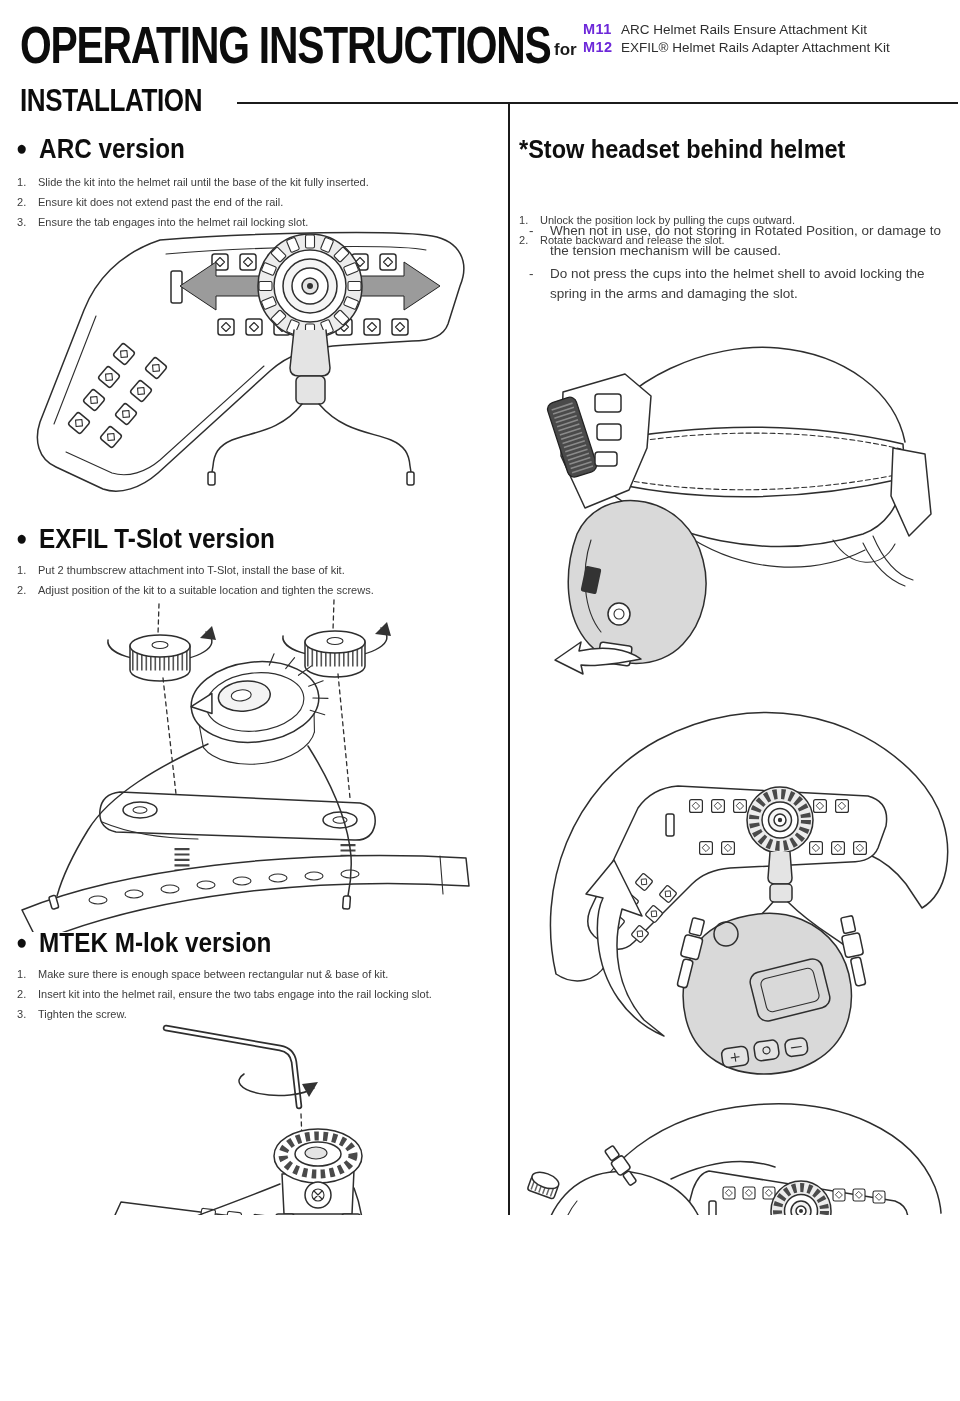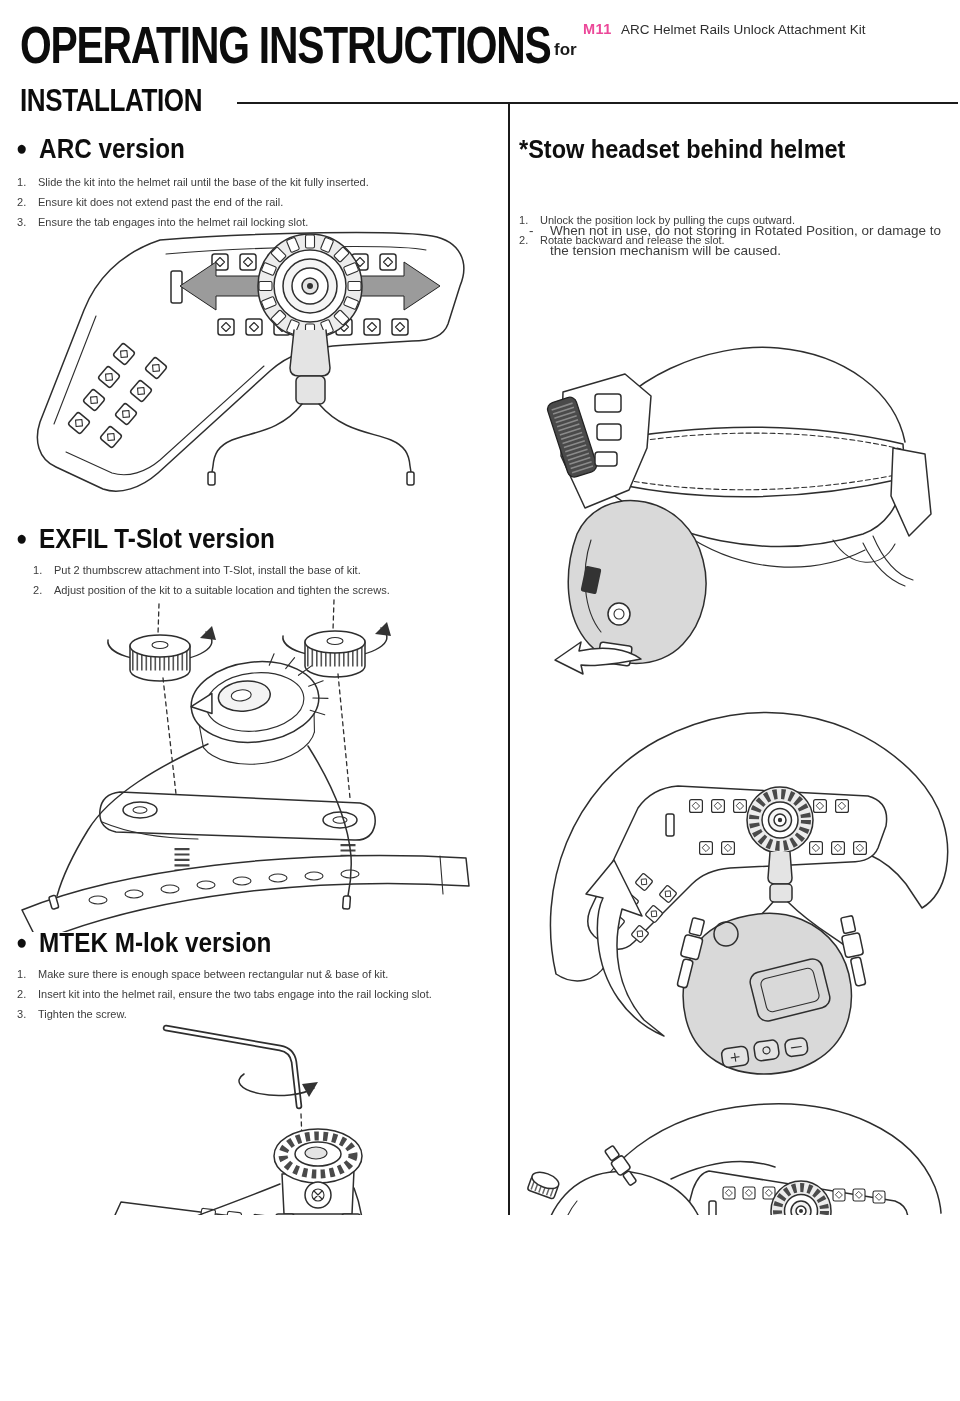--- a/index.html
+++ b/index.html
@@ -4,21 +4,21 @@
 <style>
   html,body{margin:0;padding:0;background:#fff;}
   .page{position:relative;width:960px;height:1215px;background:#fff;overflow:hidden;
         font-family:"Liberation Sans",sans-serif;color:#222;border-radius:27px;}
 
   .h1{position:absolute;left:20px;top:16px;font-size:51px;font-weight:800;letter-spacing:-1.5px;
       transform:scaleX(.80);transform-origin:0 0;white-space:nowrap;color:#0c0c0c;}
   .for-label{position:absolute;left:554px;top:40px;font-size:17px;font-weight:700;color:#1a1a1a;}
   .kits{position:absolute;left:583px;top:21px;}
   .kit{font-size:13.5px;line-height:17.5px;color:#2e2e2e;white-space:nowrap;}
-  .kit b{font-size:14.5px;font-weight:800;color:#ec4899;display:inline-block;width:38px;letter-spacing:.4px;}
+  .kit b{font-size:14.5px;font-weight:800;color:#6d28d9;display:inline-block;width:38px;letter-spacing:.4px;}
 
   .h2{position:absolute;left:20px;top:83px;font-size:31px;font-weight:800;letter-spacing:-.5px;
       transform:scaleX(.84);transform-origin:0 0;white-space:nowrap;color:#0c0c0c;}
   .hrule{position:absolute;left:237px;top:102px;width:721px;height:2px;background:#1b1b1b;}
   .vrule{position:absolute;left:508px;top:103px;width:2px;height:1293px;background:#1b1b1b;}
 
   .h3{position:absolute;font-size:27px;font-weight:700;transform:scaleX(.9);transform-origin:0 0;
       white-space:nowrap;color:#0e0e0e;}
   .h3 .blt{font-size:21px;margin-right:13px;vertical-align:3px;}
   .h3.stow{font-size:25px;transform:scaleX(.94);}
@@ -26,21 +26,21 @@
   .pos-arc{left:16px;top:134px;}
   .pos-exfil{left:16px;top:524px;}
   .pos-mtek{left:16px;top:928px;}
   .pos-stow{left:519px;top:135px;}
 
   .steps{position:absolute;margin:0;padding:0;list-style:none;counter-reset:s;
          font-size:11px;color:#3c3c3c;}
   .steps li{position:relative;padding-left:22px;line-height:20px;counter-increment:s;}
   .steps li::before{content:counter(s) ".";position:absolute;left:1px;color:#3c3c3c;}
   .steps.arc{left:16px;top:172px;width:470px;}
-  .steps.exfil{left:32px;top:560px;width:470px;}
+  .steps.exfil{left:16px;top:560px;width:470px;}
   .steps.mtek{left:16px;top:964px;width:480px;}
   .steps.stow{left:518px;top:170px;width:432px;margin-top:40px;}
 
   .notes{position:absolute;margin:8px;padding:0;list-style:none;left:518px;top:213px;width:430px;
          font-size:13.5px;color:#3c3c3c;}
   .notes li{position:relative;padding-left:24px;line-height:20px;margin-bottom:3px;}
   .notes li::before{content:"-";position:absolute;left:3px;}
 
   .fig{position:absolute;}
 
@@ -58,21 +58,24 @@
 </style>
 </head>
 <body>
 
 <div class="page">
 
   <div class="h1">OPERATING INSTRUCTIONS</div>
   <div class="for-label">for</div>
   <div class="kits">
     <div class="kit">
-      <b>M11</b><span>ARC Helmet Rails Unlock Attachment Kit</span>
+      <b>M11</b><span>ARC Helmet Rails Ensure Attachment Kit</span>
+    </div>
+    <div class="kit">
+      <b>M12</b><span>EXFIL® Helmet Rails Adapter Attachment Kit</span>
     </div>
   </div>
 
   <div class="h2">INSTALLATION</div>
   <div class="hrule"></div>
   <div class="vrule"></div>
 
   <div class="h3 pos-arc"><span class="blt">●</span><span>ARC version</span></div>
   <ol class="steps arc">
     <li>Slide the kit into the helmet rail until the base of the kit fully inserted.</li>
@@ -93,20 +96,21 @@
     <li>Tighten the screw.</li>
   </ol>
 
   <div class="h3 stow pos-stow">*Stow headset behind  helmet</div>
   <ol class="steps stow">
     <li>Unlock the position lock by pulling the cups outward.</li>
     <li>Rotate backward and release the slot.</li>
   </ol>
   <ul class="notes">
     <li>When not in use, do not storing in Rotated Position, or damage to the tension mechanism will be caused.</li>
+    <li>Do not press the cups into the helmet shell to avoid locking the spring in the arms and damaging the slot.</li>
   </ul>
 
   <svg class="fig" style="left:8px;top:226px" width="486" height="288" viewBox="0 0 486 288">
     <defs>
       <g id="slotA">
         <rect class="s fw" x="-8" y="-8" width="16" height="16" rx="2.5"></rect>
         <path class="s t" d="M 0,-4.5 L 4.5,0 L 0,4.5 L -4.5,0 Z"></path>
       </g>
       <g id="toothA">
           <rect class="s fw t" x="-4.5" y="-51" width="9" height="13" rx="1.5"></rect>

